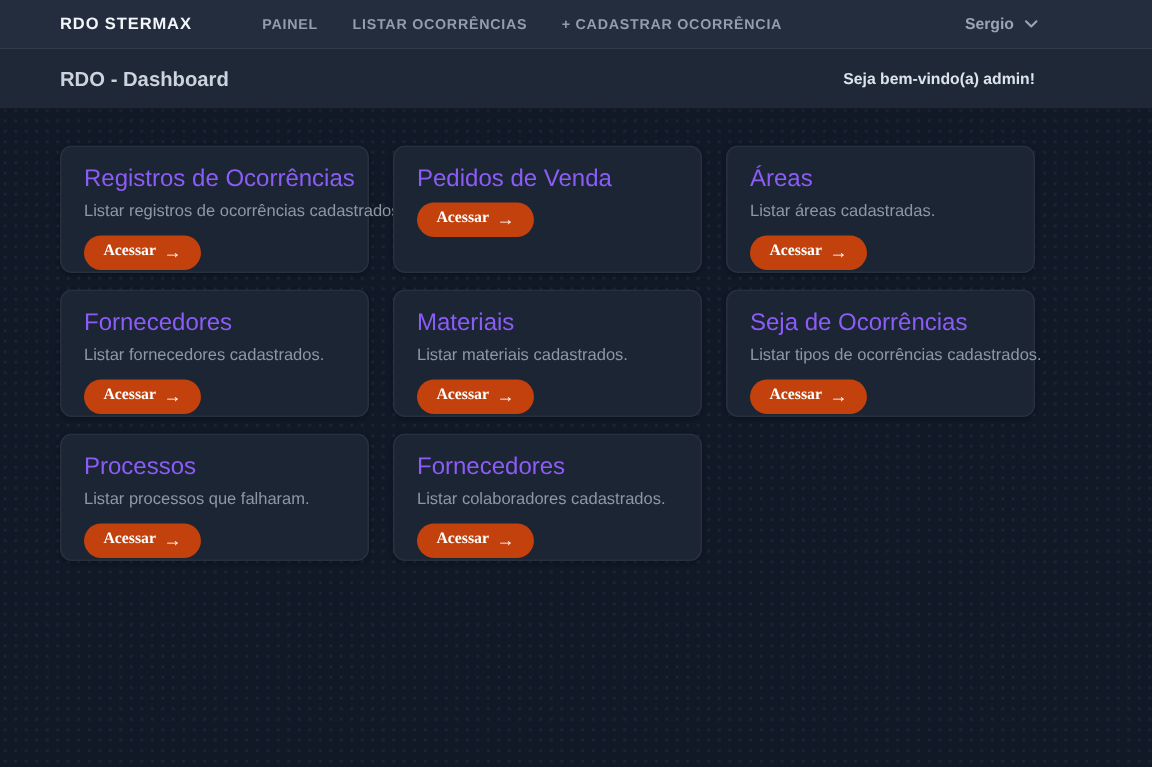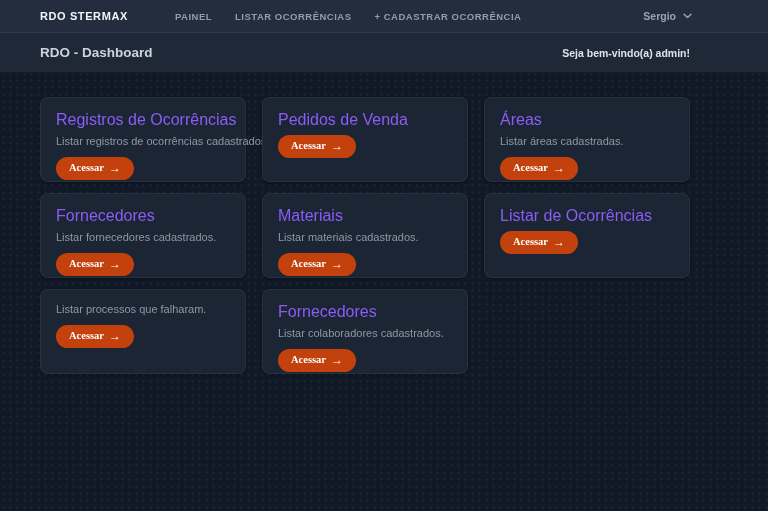--- a/index.html
+++ b/index.html
@@ -188,28 +188,30 @@
     <section class="card">
       <h2 class="card-title">Materiais</h2>
       <p class="card-desc">Listar materiais cadastrados.</p>
       <button class="access-btn">
         <span>Acessar</span>
         <span class="arrow-icon">→</span>
       </button>
     </section>
 
     <section class="card">
-      <h2 class="card-title">Listar de Ocorrências</h2>
-      <button class="access-btn">
-        <span>Acessar</span>
-        <span class="arrow-icon">→</span>
-      </button>
-    </section>
-
-    <section class="card">
+      <h2 class="card-title">Seja de Ocorrências</h2>
+      <p class="card-desc">Listar tipos de ocorrências cadastrados.</p>
+      <button class="access-btn">
+        <span>Acessar</span>
+        <span class="arrow-icon">→</span>
+      </button>
+    </section>
+
+    <section class="card">
+      <h2 class="card-title">Processos</h2>
       <p class="card-desc">Listar processos que falharam.</p>
       <button class="access-btn">
         <span>Acessar</span>
         <span class="arrow-icon">→</span>
       </button>
     </section>
 
     <section class="card">
       <h2 class="card-title">Fornecedores</h2>
       <p class="card-desc">Listar colaboradores cadastrados.</p>

